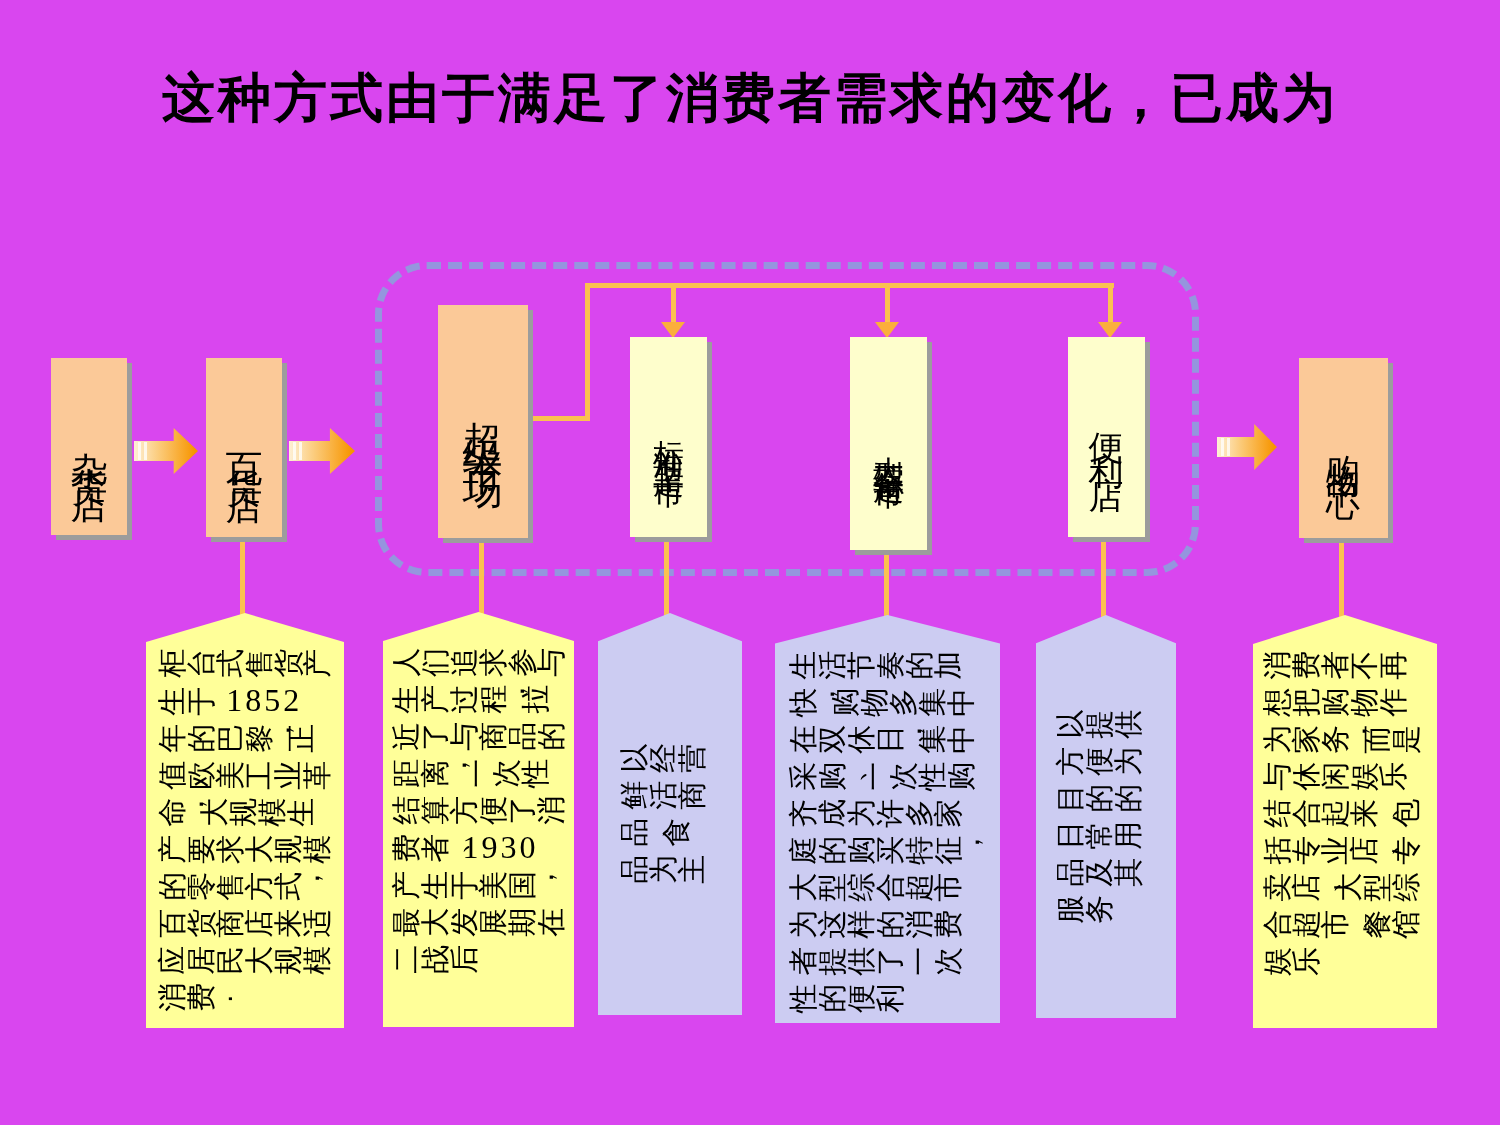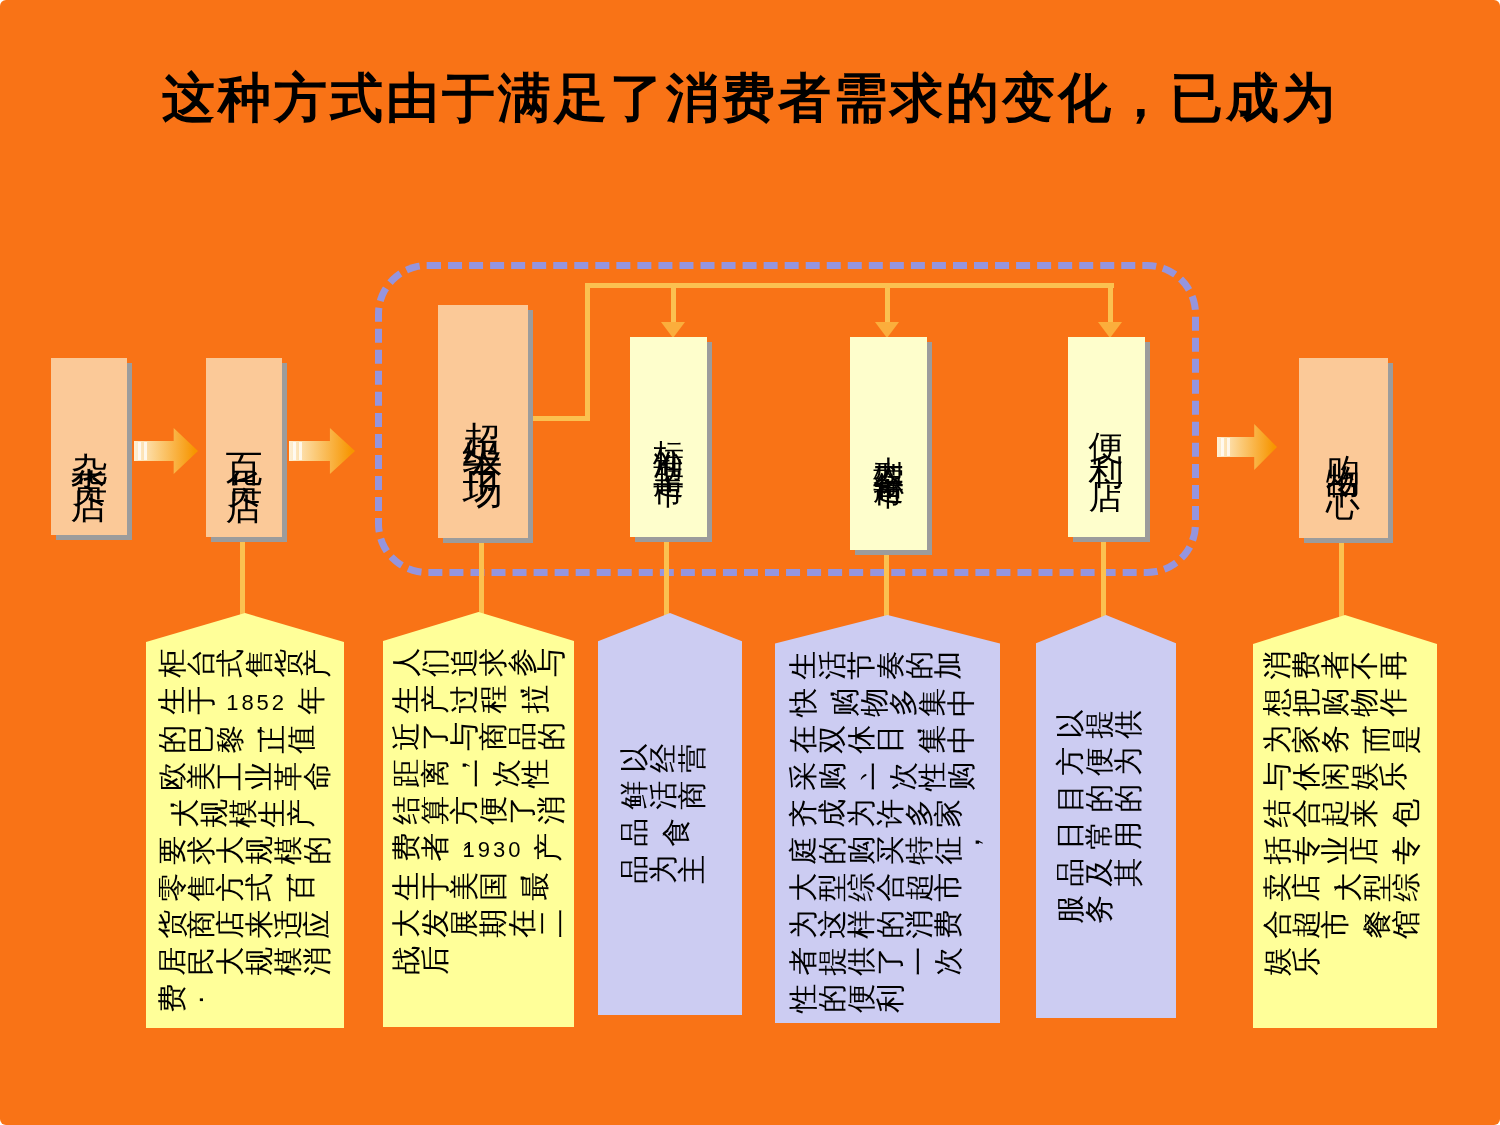--- a/index.html
+++ b/index.html
@@ -1,17 +1,17 @@
 <!DOCTYPE html>
 <html><head>
 <meta charset="utf-8">
 <style>
   html,body{margin:0;padding:0;background:#ffffff;}
-  .stage{position:relative;width:1500px;height:1125px;background:#f97316;overflow:hidden;
-         font-family:"Liberation Sans","DejaVu Sans",sans-serif;border-radius:6px;}
+  .stage{position:relative;width:1500px;height:1125px;background:#d946ef;overflow:hidden;
+         font-family:"Liberation Sans","DejaVu Sans",sans-serif;}
 
   
   .title{position:absolute;left:0;top:64px;width:1500px;text-align:center;
          font-size:53px;font-weight:bold;color:#000;letter-spacing:3px;line-height:68px;}
 
   
   .dashbox{position:absolute;left:375px;top:262px;width:810px;height:300px;
            border:7px dashed #9595DE;border-radius:52px;}
 
   
@@ -64,21 +64,21 @@
   .b2{left:383px;top:612px;width:191px;height:415px;} .b2 .btext{width:174px;}
   .b3{left:598px;top:613px;width:144px;height:402px;} .b3 .btext{width:100px;}
   .b4{left:775px;top:615px;width:225px;height:408px;} .b4 .btext{width:197px;}
   .b5{left:1036px;top:615px;width:140px;height:403px;} .b5 .btext{width:100px;}
   .b6{left:1253px;top:615px;width:184px;height:413px;} .b6 .btext{width:164px;}
 
   
   .rc{display:inline-block;width:1em;height:1.05em;line-height:1.05em;
       transform:rotate(-90deg);text-align:center;}
   .rc.punct{width:.45em;}
-  .uc{display:inline-block;font-size:22px;white-space:nowrap;}
+  .uc{display:inline-block;font-size:32px;white-space:nowrap;font-family:Liberation Serif, serif;}
   .sp{display:inline-block;width:.35em;}
 </style>
 </head>
 <body>
 
 <div class="stage">
 
   <div class="title">
     <div>这种方式由于满足了消费者需求的变化，已成为</div>
   </div>

